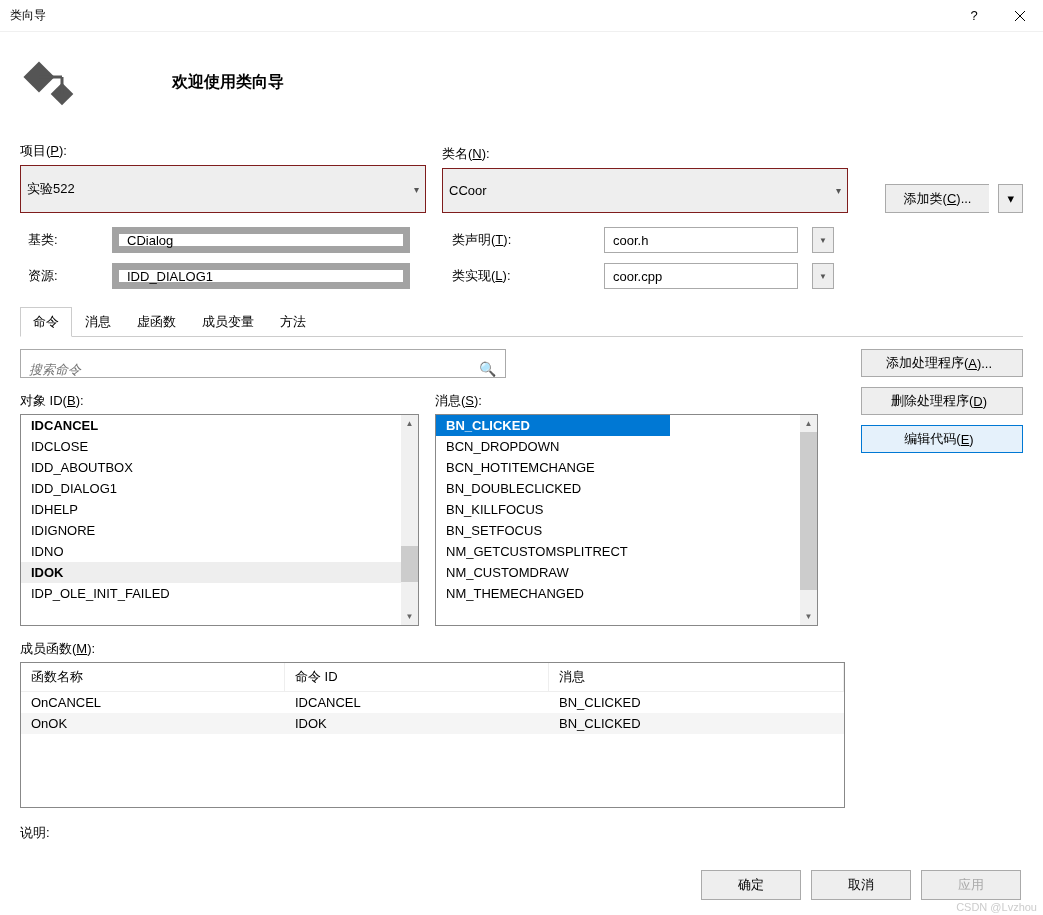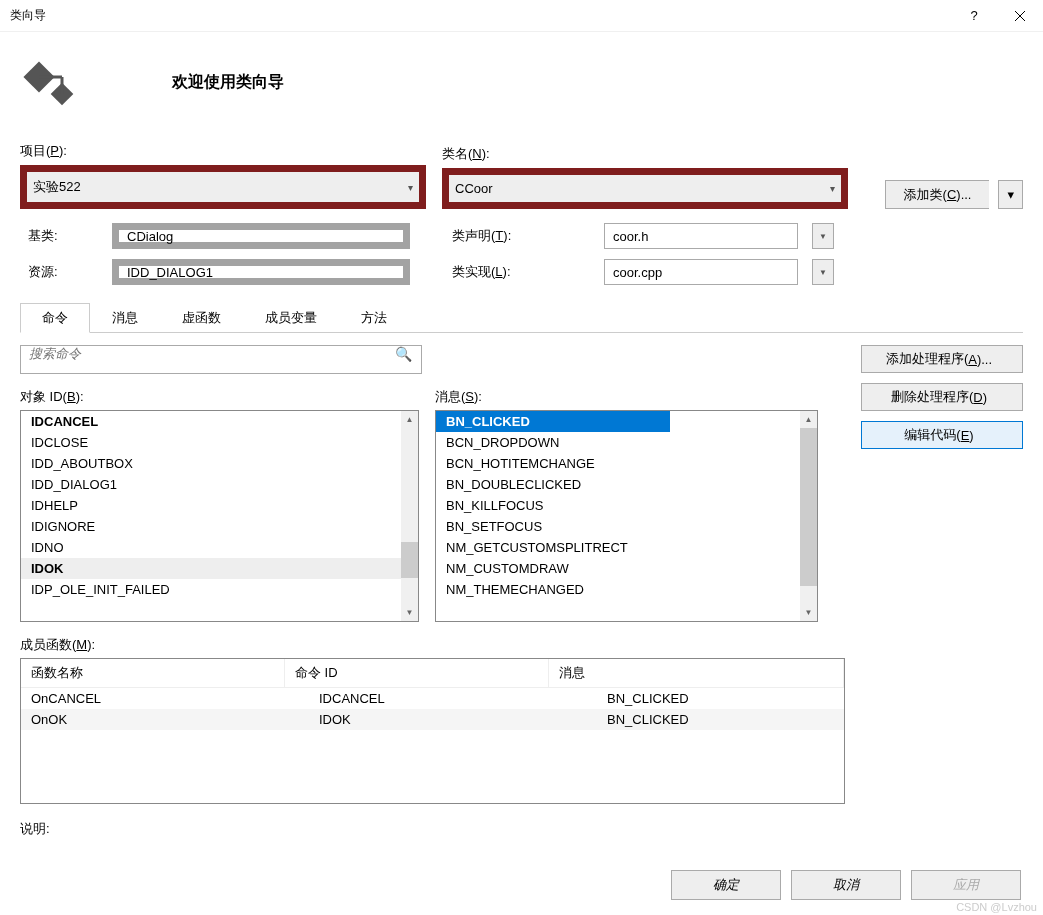--- a/index.html
+++ b/index.html
@@ -7,46 +7,46 @@
     .window { width: 1043px; height: 915px; background: #fff; display: flex; flex-direction: column; position: relative; }
     .titlebar { height: 32px; display: flex; align-items: center; padding: 0 0 0 10px; border-bottom: 1px solid #f0f0f0; }
     .titlebar-title { flex: 1; font-size: 12px; }
     .titlebar-btn { width: 46px; height: 32px; display: flex; align-items: center; justify-content: center; font-size: 13px; cursor: default; }
     .titlebar-btn svg { width: 10px; height: 10px; }
     .header { display: flex; align-items: center; padding: 20px 20px 30px 20px; gap: 52px; }
     .wizard-icon { width: 70px; height: 60px; position: relative; }
     .wizard-title { font-size: 16px; font-weight: bold; margin-left: 30px;}
     .content { flex: 1; padding: 0 20px 10px 20px; display: flex; flex-direction: column; }
     .label { font-size: 13px; white-space: nowrap; }
-    .combo { flex: 1; height: 26px; border: 7px solid #7f1d1d; background: #eee; display: flex; align-items: center; padding: 6px 6px; position: relative; }
+    .combo { flex: 1; height: 26px; border: 1px solid #7f1d1d; background: #eee; display: flex; align-items: center; padding: 14px 6px; position: relative; }
     .combo-text { flex: 1; font-size: 13px; }
     .combo-arrow { font-size: 10px; color: #555; }
     .top-row { display: flex; gap: 16px; margin-bottom: 14px; align-items: flex-end;}
     .top-col { display: flex; flex-direction: column; gap: 5px; }
     .top-col.proj { width: 406px; }
     .top-col.cls { width: 406px; }
     .addclass-group { display: flex; gap: 9px; }
     .btn { height: 29px; border: 1px solid #aaa; background: #eee; padding: 0 18px; font-size: 13px; display: flex; align-items: center; justify-content: center; cursor: default; }
     .btn.split-main { border-right: none; }
     .btn.split-arrow { padding: 0 8px; border-left: 1px solid #aaa; }
     .field-row { display: flex; align-items: center; gap: 14px; margin-bottom: 10px; }
     .field-label { width: 78px; font-size: 13px; padding-left: 8px;}
     .ro-box { height: 26px; border: 7px solid #a3a3a3; background: #fff; padding: 0 8px; font-size: 13px; display: flex; align-items: center; }
     .ro-box.w1 { width: 298px; }
     .decl-label { width: 70px; font-size: 13px; padding-left: 0;}
     .small-btn { width: 22px; height: 26px; border: 1px solid #aaa; background: #eee; display: flex; align-items: center; justify-content: center; font-size: 8px; color:#555;}
     .tabs { display: flex; margin-top: 8px; }
-    .tab { padding: 5px 21px; font-size: 13px; border: 1px solid transparent; cursor: default; position: relative; }
+    .tab { padding: 5px 12px; font-size: 13px; border: 1px solid transparent; cursor: default; position: relative; }
     .tab.active { border: 1px solid #ccc; border-bottom: 1px solid #fff; background: #fff; z-index: 2; }
     .tab-body { border-top: 1px solid #ccc; margin-top: -1px; padding-top: 12px; display: flex; gap: 16px; }
     .left-col { flex: 1; display: flex; flex-direction: column; }
     .right-btns { width: 162px; display: flex; flex-direction: column; gap: 10px; padding-top: 0; }
     .right-btns .btn { width: 100%; height: 28px; justify-content: center; padding-left: 12px; }
     .right-btns .btn.highlight { border: 1px solid #0078d4; background: #e5f1fb; }
-    .search-box { width: 402px; height: 29px; border: 1px solid #aaa; display: flex; align-items: flex-start; padding: 0 8px; margin-bottom: 14px; }
+    .search-box { width: 486px; height: 29px; border: 1px solid #aaa; display: flex; align-items: flex-end; padding: 0 8px; margin-bottom: 14px; }
     .search-box input { flex: 1; border: none; outline: none; font-size: 13px; font-style: italic; color: #888; background: transparent; }
     .search-icon { color: #0066cc; font-size: 14px; }
     .lists-row { display: flex; gap: 16px; margin-bottom: 14px;}
     .list-section { display: flex; flex-direction: column; }
     .list-label { font-size: 13px; margin-bottom: 4px; }
     .listbox { border: 1px solid #888; height: 212px; overflow: hidden; position: relative; background: #fff; }
     .listbox.w1 { width: 399px; }
     .listbox.w2 { width: 383px; }
     .listbox-inner { position: absolute; inset: 0 17px 0 0; overflow: hidden; }
     .list-item { padding: 3px 10px; font-size: 13px; white-space: nowrap; }
@@ -54,29 +54,29 @@
     .list-item.selected { background: #0078d4; color: #fff; }
     .list-item.cursor-row { background: #eee; }
     .scrollbar { position: absolute; right: 0; top: 0; bottom: 0; width: 17px; background: #f0f0f0; display: flex; flex-direction: column; }
     .scroll-arrow { height: 17px; display: flex; align-items: center; justify-content: center; font-size: 8px; color: #666; }
     .scroll-track { flex: 1; position: relative; }
     .scroll-thumb { position: absolute; left: 0; right: 0; background: #ccc; }
     .member-section { display: flex; flex-direction: column; margin-bottom: 12px;}
     .table-box { border: 1px solid #888; height: 146px; background: #fff; }
     .table-header { display: flex; border-bottom: 0; }
     .table-header .th { padding: 5px 10px; font-size: 13px; border-right: 1px solid #eee; border-bottom: 1px solid #eee;}
-    .table-row { display: flex; gap: 24px; }
+    .table-row { display: flex; }
     .table-row .td { padding: 3px 10px; font-size: 13px; }
     .table-row.alt { background: #f5f5f5; }
     .col1 { width: 264px; }
     .col2 { width: 264px; }
     .col3 { flex: 1; }
     .desc-label { font-size: 13px; margin-top: 4px;}
     .footer { height: 54px; display: flex; align-items: center; justify-content: flex-end; gap: 10px; padding: 0 22px 6px 0; }
-    .footer .btn { width: 110px; height: 30px; font-style: italic; }
+    .footer .btn { width: 100px; height: 30px; }
     .footer .btn.disabled { color: #aaa; }
     .underline-char { text-decoration: underline; }
     .watermark { position: absolute; bottom: 2px; right: 6px; font-size: 11px; color: #ccc; }
     .file-combo-group {display:flex; gap:14px;}
     .file-box { width: 194px; height: 26px; border: 1px solid #aaa; background: #fff; padding: 0 8px; font-size: 13px; display: flex; align-items: center; }
   </style>
 </head>
 <body>
 
 <div class="window">

